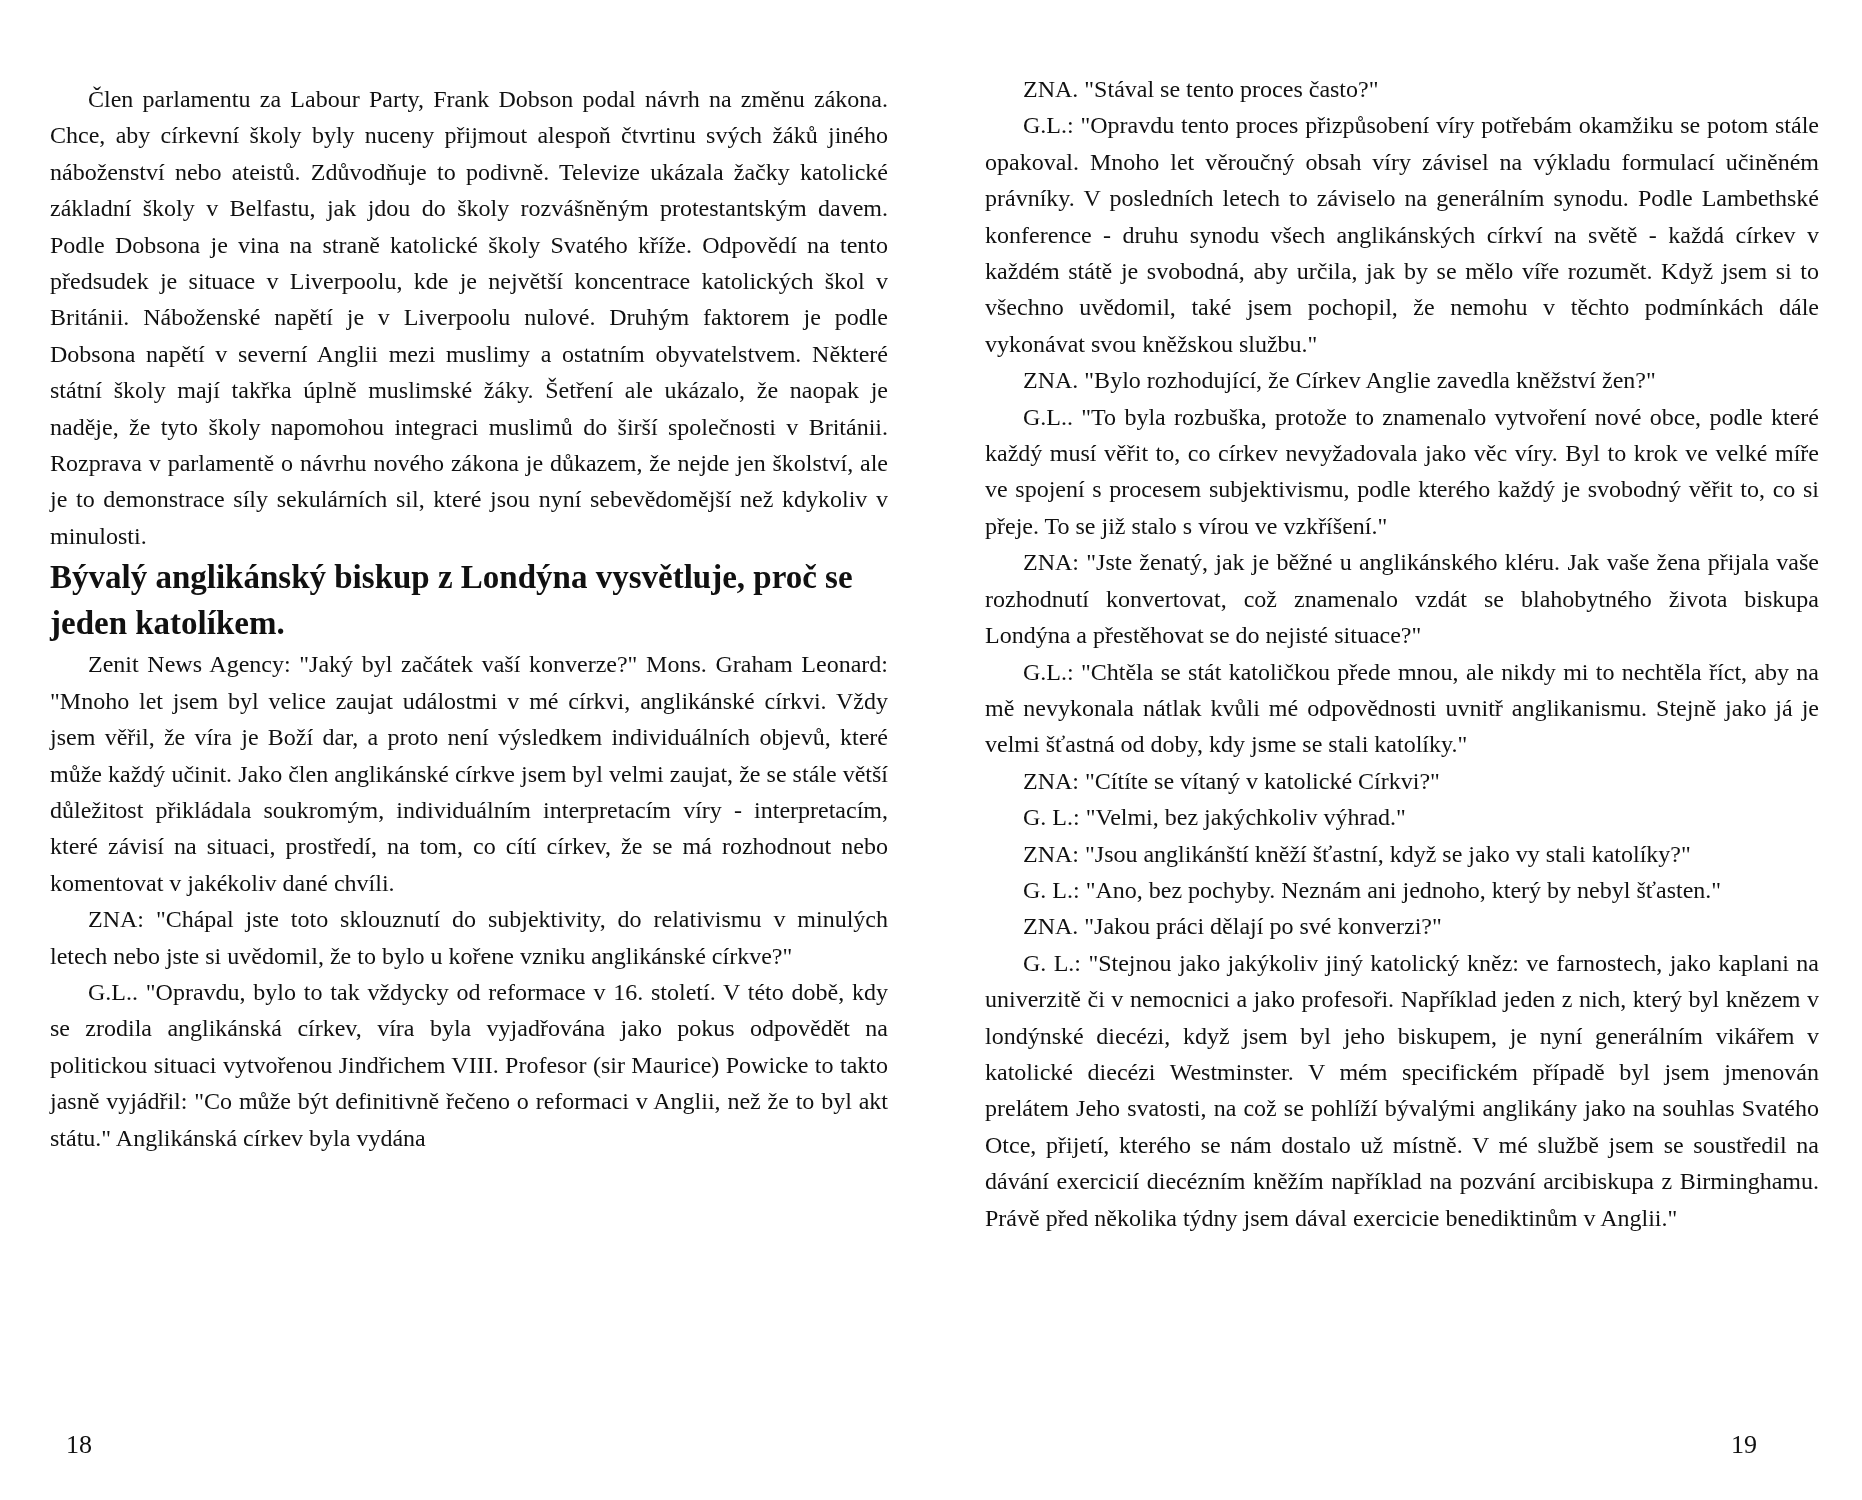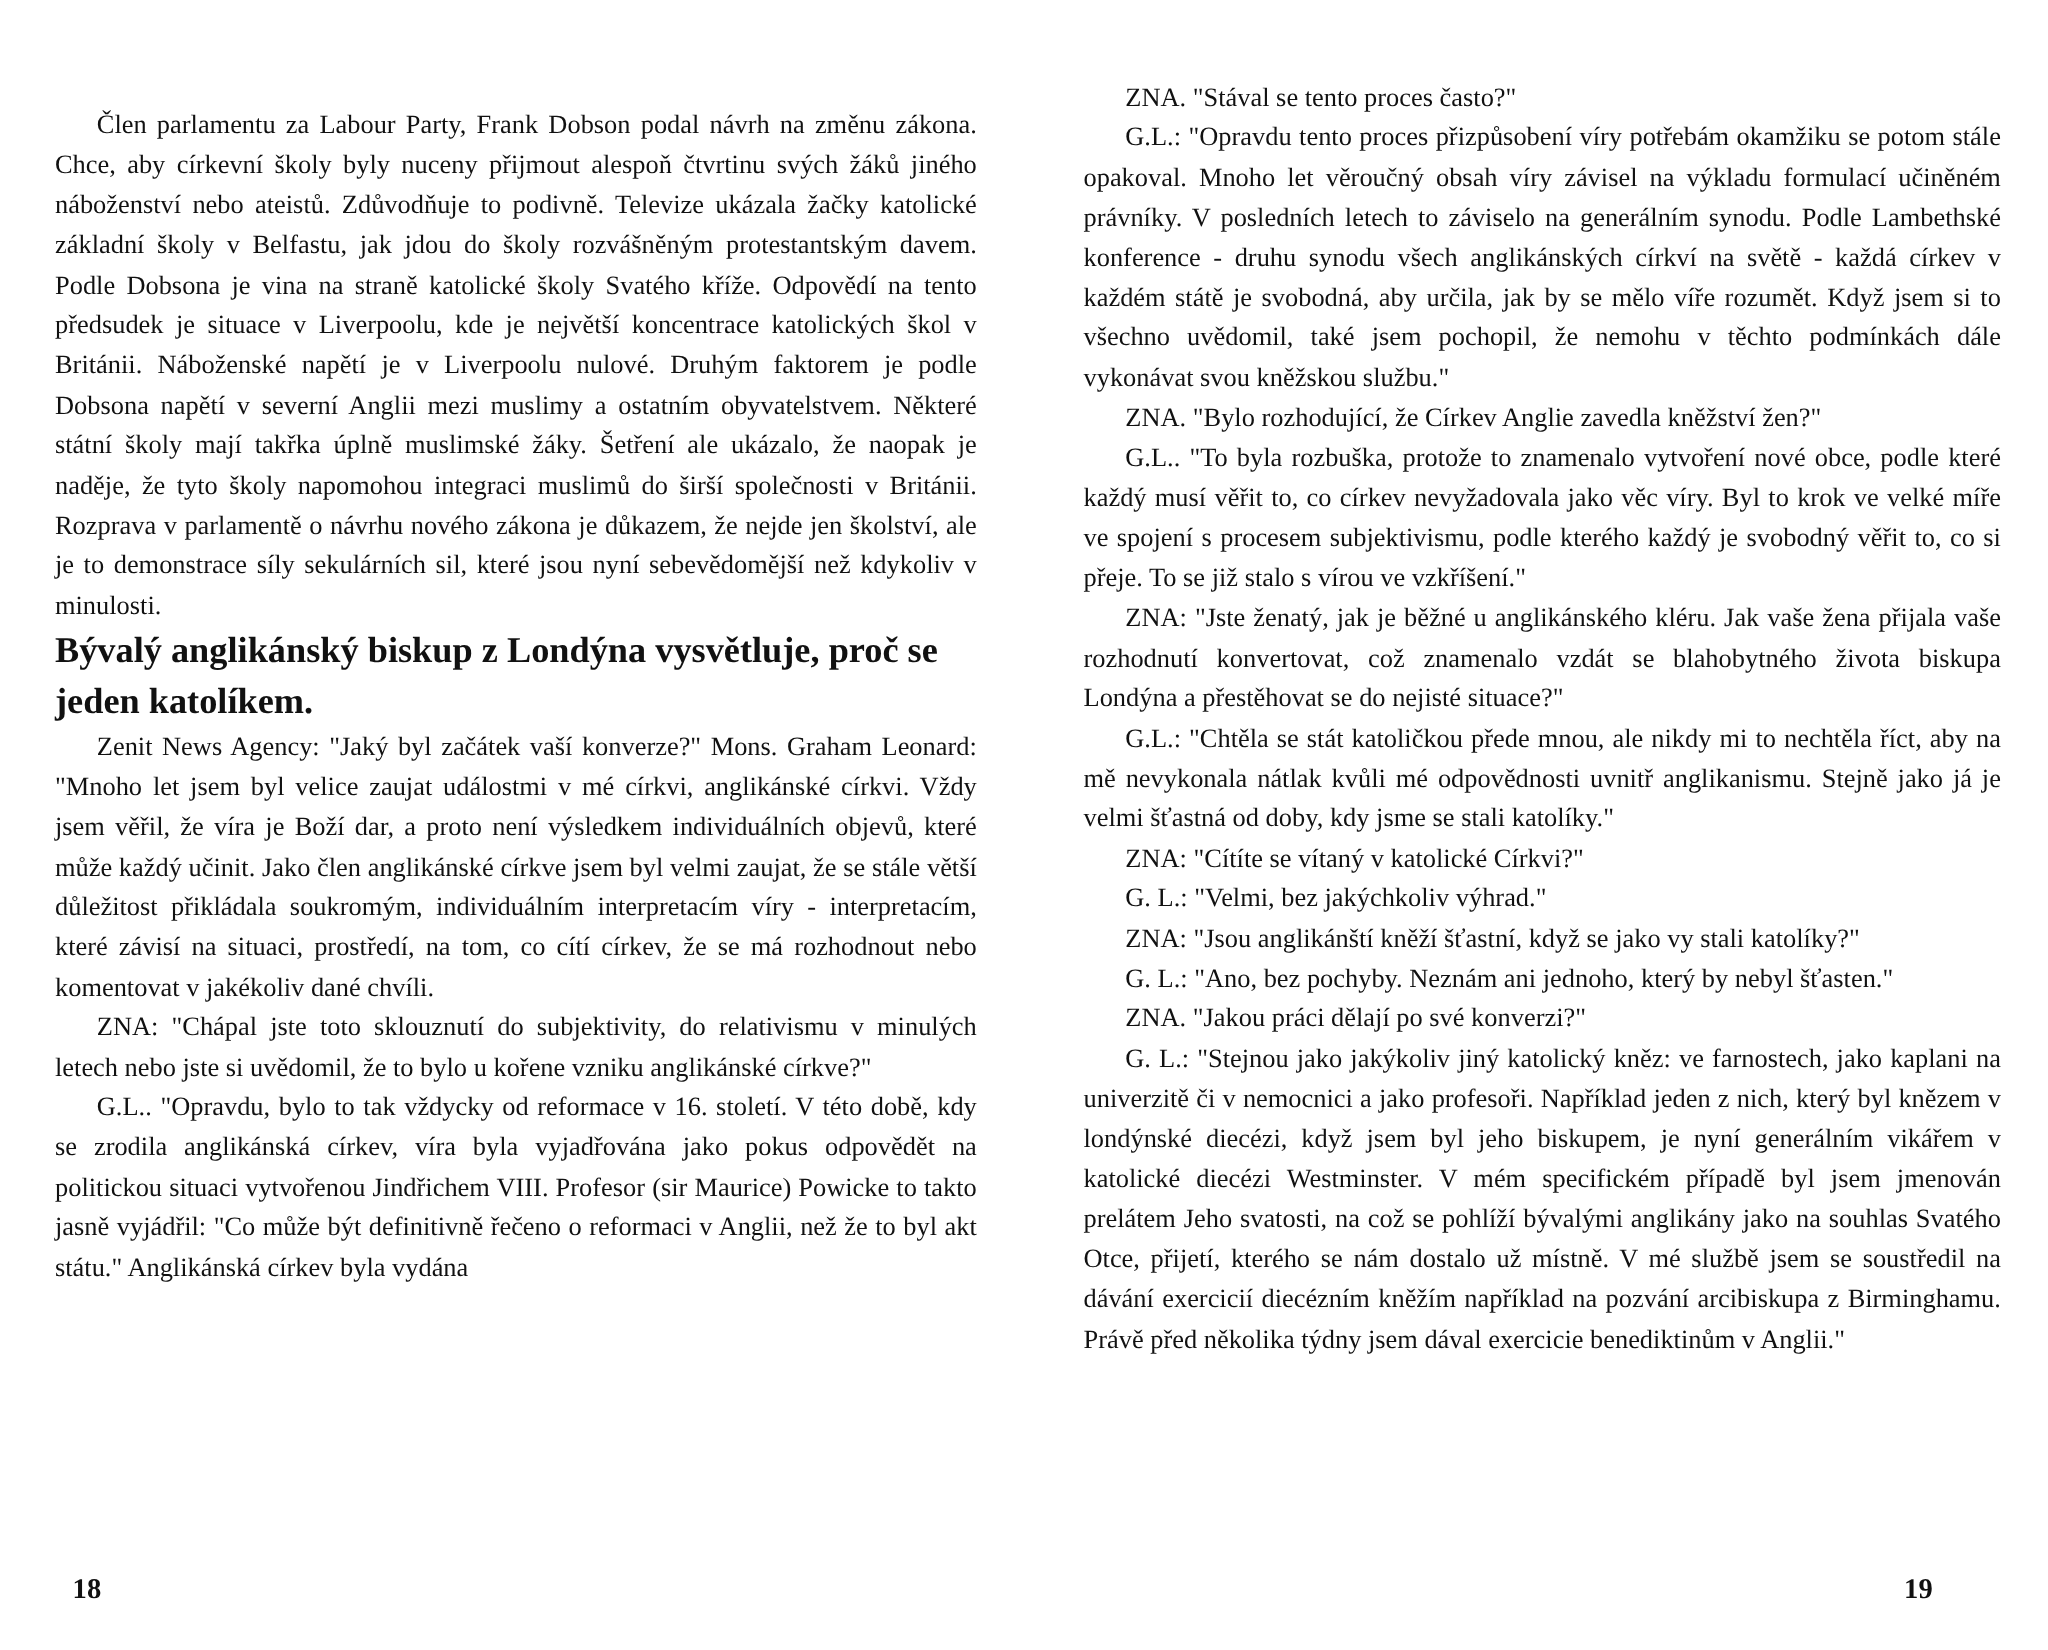--- a/index.html
+++ b/index.html
@@ -10,35 +10,35 @@
   }
   .page { position: absolute; top: 0; height: 1500px; }
   .page-left { left: 0; width: 931px; }
   .page-right { left: 931px; width: 931px; }
   .column {
     position: absolute;
     font-size: 24px;
     line-height: 36.4px;
     text-align: justify;
   }
-  .page-left .column { left: 50px; width: 838px; top: 96px; }
+  .page-left .column { left: 50px; width: 838px; top: 81px; }
   .page-right .column { left: 54px; width: 834px; top: 71px; }
   .column p { margin: 0; text-indent: 38px; }
   .column p.noindent { text-indent: 0; }
   .heading {
     font-weight: bold;
     font-size: 33px;
     line-height: 46px;
     margin: 78px 0 0 0;
     text-align: left;
     text-indent: 0;
   }
   .page-number {
     position: absolute; top: 1430px;
-    font-weight: bold; font-size: 26px; line-height: 30px;
+    font-weight: normal; font-size: 26px; line-height: 30px;
   }
   .page-left .page-number { left: 66px; }
   .page-right .page-number { left: 800px; text-align: center; }
 </style>
 </head>
 <body>
 
 <div class="page page-left">
   <div class="column">
     <p>Člen parlamentu za Labour Party, Frank Dobson podal návrh na změnu zákona. Chce, aby církevní školy byly nuceny přijmout alespoň čtvrtinu svých žáků jiného náboženství nebo ateistů. Zdůvodňuje to podivně. Televize ukázala žačky katolické základní školy v Belfastu, jak jdou do školy rozvášněným protestantským davem. Podle Dobsona je vina na straně katolické školy Svatého kříže. Odpovědí na tento předsudek je situace v Liverpoolu, kde je největší koncentrace katolických škol v Británii. Náboženské napětí je v Liverpoolu nulové. Druhým faktorem je podle Dobsona napětí v severní Anglii mezi muslimy a ostatním obyvatelstvem. Některé státní školy mají takřka úplně muslimské žáky. Šetření ale ukázalo, že naopak je naděje, že tyto školy napomohou integraci muslimů do širší společnosti v Británii. Rozprava v parlamentě o návrhu nového zákona je důkazem, že nejde jen školství, ale je to demonstrace síly sekulárních sil, které jsou nyní sebevědomější než kdykoliv v minulosti.</p>

